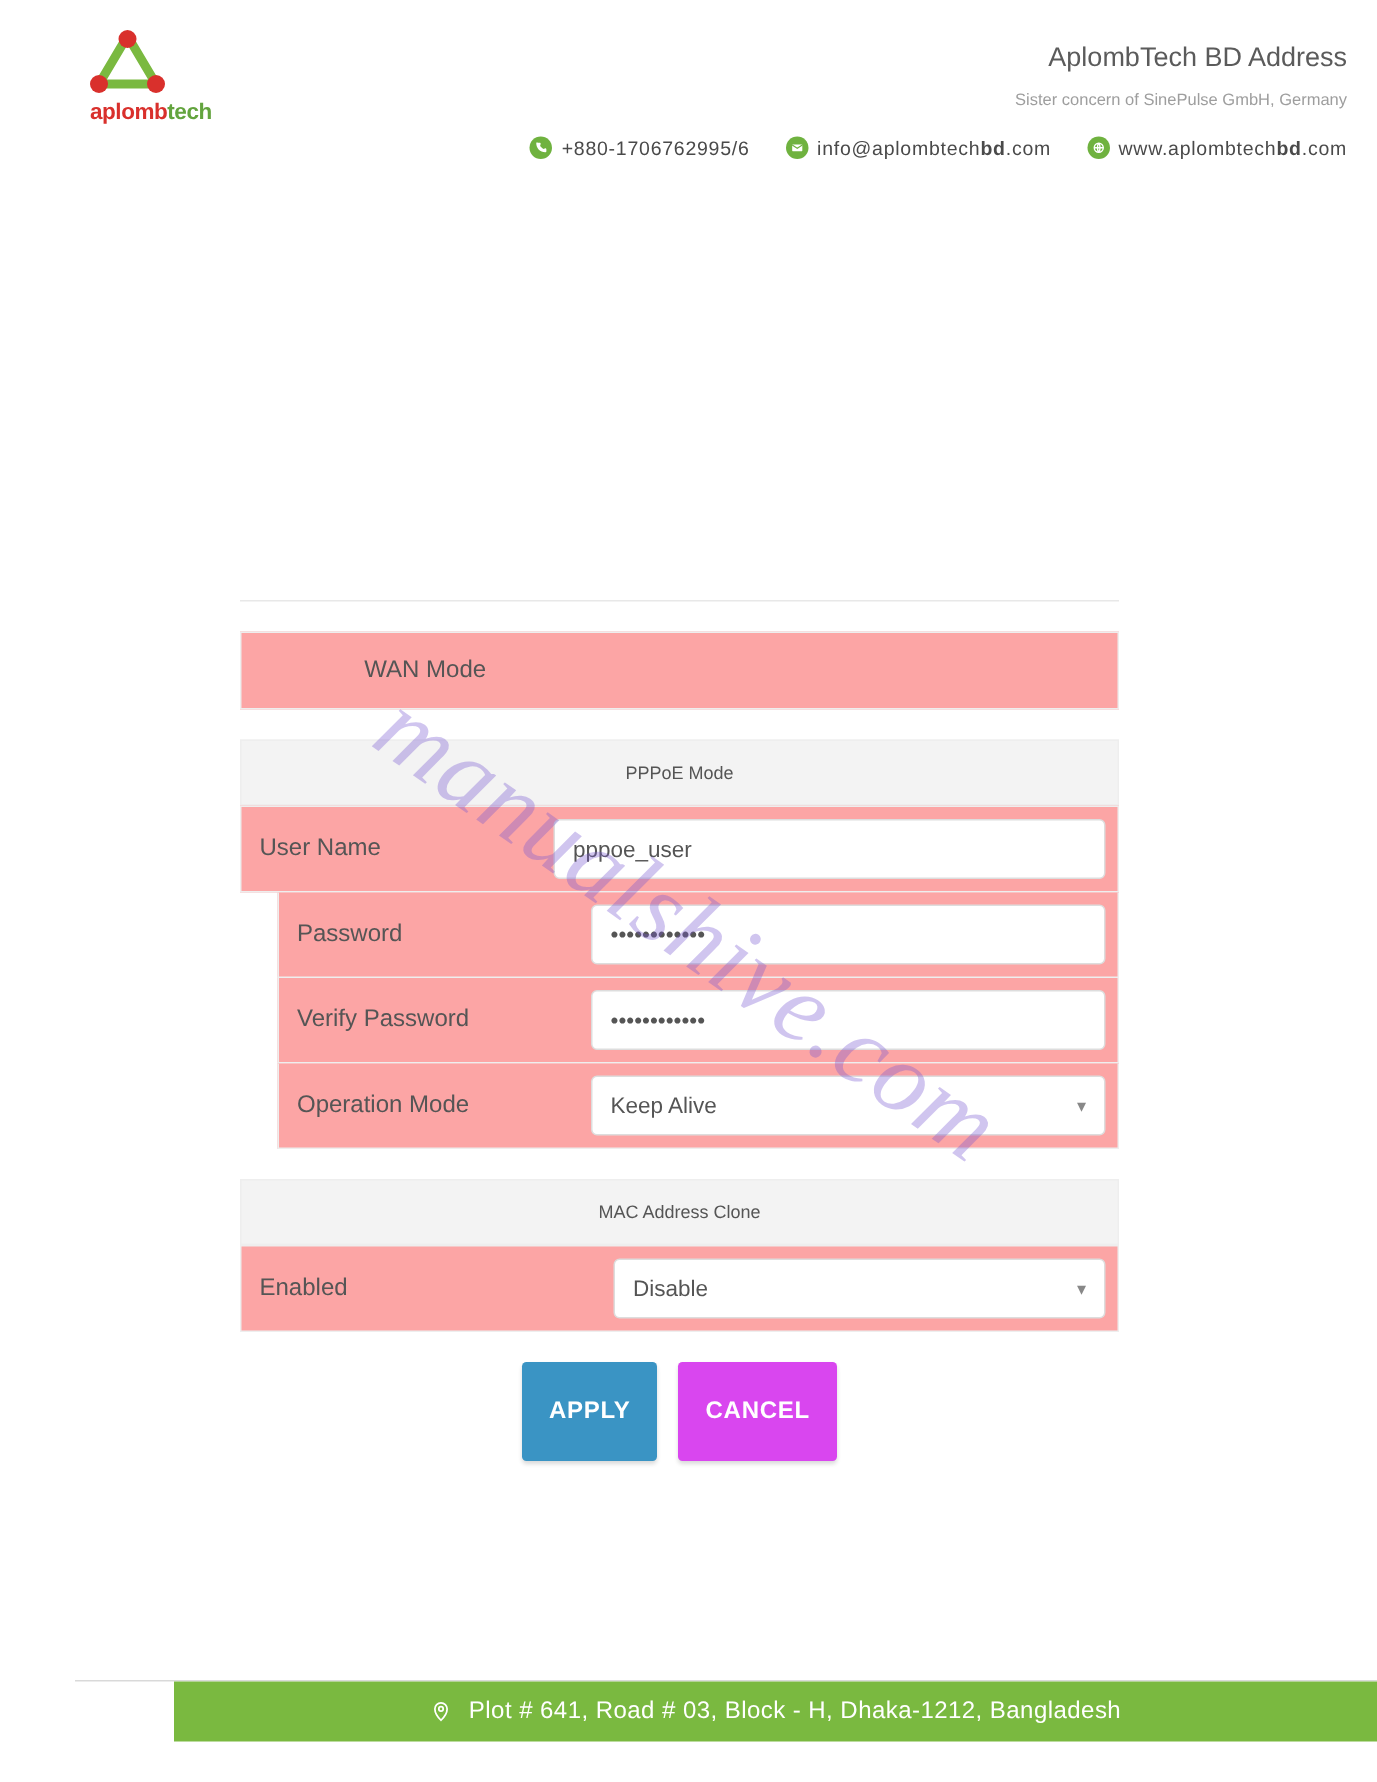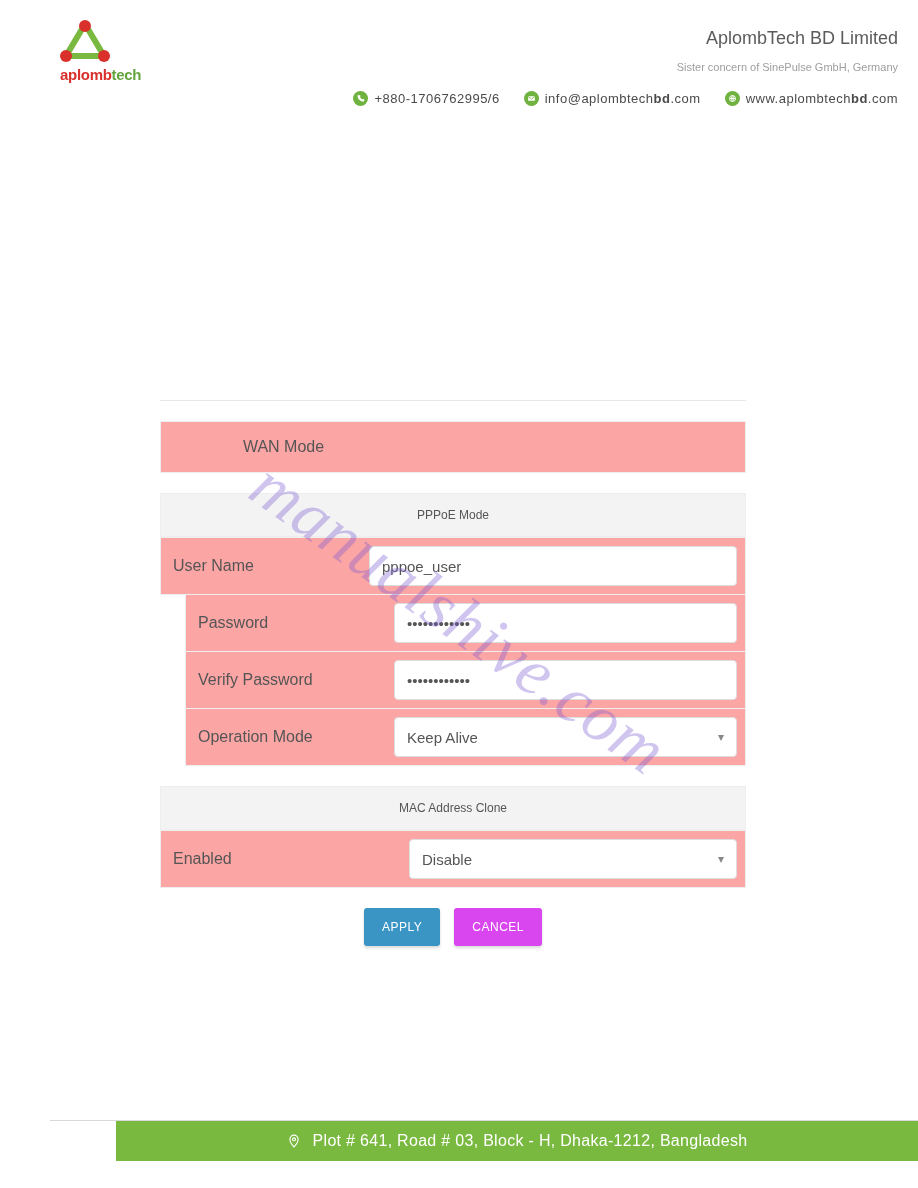--- a/index.html
+++ b/index.html
@@ -155,24 +155,24 @@
   
   .button-row {
     display: flex;
     justify-content: center;
     gap: 14px;
     margin-top: 20px;
   }
   .btn {
     border: none;
     color: #fff;
-    font-size: 12px;
-    font-weight: 400;
+    font-size: 16px;
+    font-weight: 700;
     letter-spacing: 0.5px;
-    padding: 12px 18px;
+    padding: 24px 18px;
     border-radius: 3px;
     cursor: pointer;
     box-shadow: 0 2px 3px rgba(0,0,0,0.15);
   }
   .btn-apply { background: #3a94c4; }
   .btn-cancel { background: #d946ef; }
 
   
   .watermark {
     position: absolute;
@@ -228,21 +228,21 @@
       <circle cx="25" cy="6" r="6" fill="#d9302c"></circle>
       <circle cx="44" cy="36" r="6" fill="#d9302c"></circle>
       <circle cx="6" cy="36" r="6" fill="#d9302c"></circle>
     </svg>
     <div class="logo-text">
       <span class="red">aplomb</span><span class="green">tech</span>
     </div>
   </div>
 
   <div class="header-right">
-    <div class="company-name">AplombTech BD Limited</div>
+    <div class="company-name">AplombTech BD Address</div>
     <div class="company-sub">Sister concern of SinePulse GmbH, Germany</div>
   </div>
 
   <div class="contact-row">
     <div class="contact-item">
       <span class="circ-icon">
         <svg width="9" height="9" viewBox="0 0 24 24" fill="#fff">
             <path d="M6 2c-1 0-2 1-2 2 0 9 7 16 16 16 1 0 2-1 2-2v-3c0-1-1-2-2-2l-3 1c-1 0-1 0-2-1l-3-3c-1-1-1-1-1-2l1-3c0-1-1-2-2-2H6z"></path>
           </svg>
       </span>

